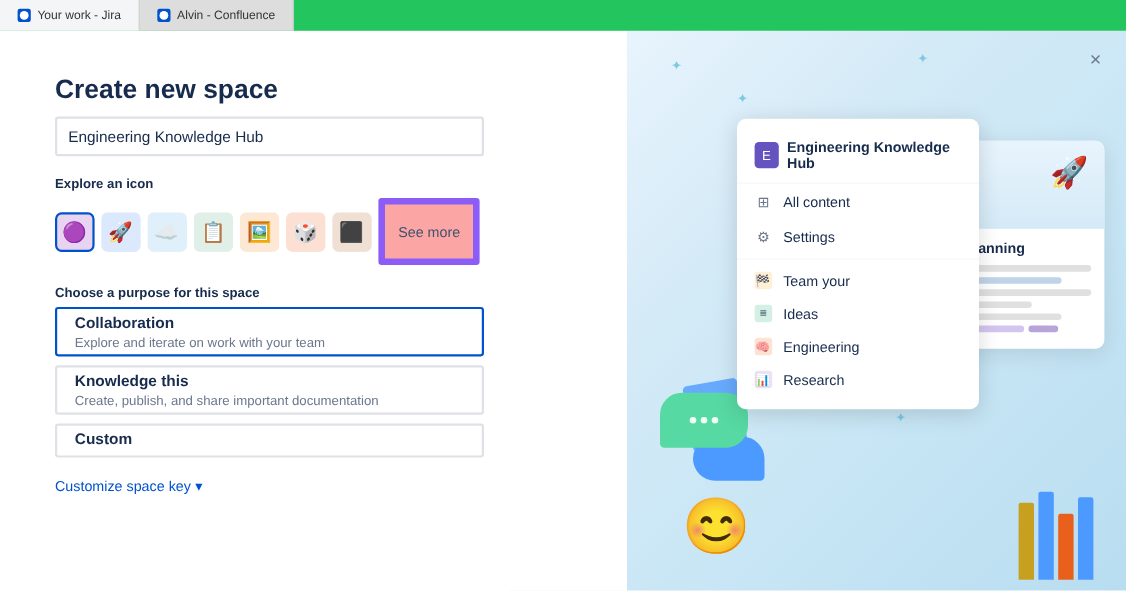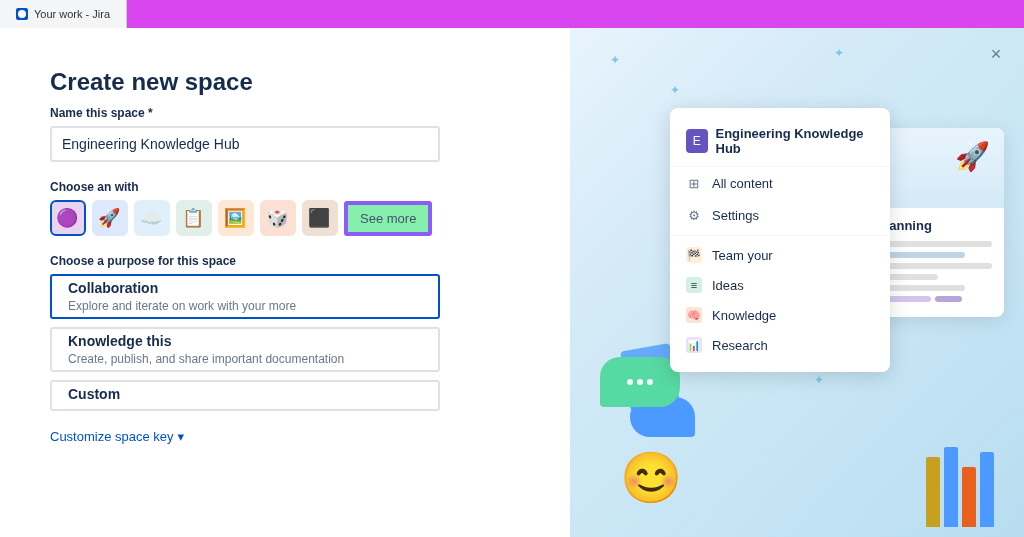--- a/index.html
+++ b/index.html
@@ -9,21 +9,21 @@
       width: 1024px;
       height: 537px;
       overflow: hidden;
       display: flex;
       flex-direction: column;
     }
 
     
     .browser-bar {
       height: 28px;
-      background: #d946ef;
+      background: #22c55e;
       display: flex;
       align-items: center;
       gap: 0;
       flex-shrink: 0;
     }
     .browser-tab {
       display: flex;
       align-items: center;
       gap: 6px;
       padding: 0 16px;
@@ -119,24 +119,24 @@
       align-items: center;
       justify-content: center;
       font-size: 18px;
       border: 2px solid transparent;
     }
     .icon-option.selected {
       border-color: #0052cc;
     }
 
     .see-more-btn {
-      padding: 6px 12px;
-      border: 4px solid #8b5cf6;
+      padding: 17px 12px;
+      border: 6px solid #8b5cf6;
       border-radius: 3px;
-      background: #86efac;
+      background: #fca5a5;
       font-size: 13px;
       color: #42526e;
       cursor: pointer;
     }
 
     .purpose-section {
       margin-bottom: 18px;
     }
 
     .purpose-option {
@@ -422,56 +422,61 @@
 
 <div class="browser-bar">
   <div class="browser-tab">
     <div class="tab-favicon">
       <svg viewBox="0 0 10 10" fill="white">
           <circle cx="5" cy="5" r="4"></circle>
         </svg>
     </div>
     <span>Your work - Jira</span>
   </div>
+  <div class="browser-tab inactive">
+    <div class="tab-favicon" style="background:#0052cc;">
+      <svg viewBox="0 0 10 10" fill="white">
+          <circle cx="5" cy="5" r="4"></circle>
+        </svg>
+    </div>
+    <span>Alvin - Confluence</span>
+  </div>
 </div>
 
 <div class="main-area">
 
   <div class="left-panel">
 
     <h1 class="page-title">Create new space</h1>
 
     
-    <label class="field-label">
-      <span>Name this space *</span>
-    </label>
     <input class="text-input" type="text" value="Engineering Knowledge Hub" style="">
 
     
     <div class="icon-section">
-      <label class="field-label">Choose an with</label>
+      <label class="field-label">Explore an icon</label>
       <div class="icon-picker">
         <div class="icon-option selected" style="background:#e8d4f0;">🟣</div>
         <div class="icon-option" style="background:#dce8fc;">🚀</div>
         <div class="icon-option" style="background:#e0f0fb;">☁️</div>
         <div class="icon-option" style="background:#e0f0e8;">📋</div>
         <div class="icon-option" style="background:#fce8d4;">🖼️</div>
         <div class="icon-option" style="background:#fce0d4;">🎲</div>
         <div class="icon-option" style="background:#f0e0d4;">⬛</div>
         <button class="see-more-btn">See more</button>
       </div>
     </div>
 
     
     <div class="purpose-section">
       <label class="field-label">Choose a purpose for this space</label>
 
       <div class="purpose-option selected">
         <div class="purpose-option-title">Collaboration</div>
-        <div class="purpose-option-desc">Explore and iterate on work with your more</div>
+        <div class="purpose-option-desc">Explore and iterate on work with your team</div>
       </div>
 
       <div class="purpose-option">
         <div class="purpose-option-title">Knowledge this</div>
         <div class="purpose-option-desc">Create, publish, and share important documentation</div>
       </div>
 
       <div class="purpose-option">
         <div class="purpose-option-title">Custom</div>
       </div>
@@ -516,21 +521,21 @@
       <div class="popup-nav-item">
         <span class="nav-icon" style="background:#ffefd4;">🏁</span>
         <span>Team your</span>
       </div>
       <div class="popup-nav-item">
         <span class="nav-icon" style="background:#d4f0e4;">≡</span>
         <span>Ideas</span>
       </div>
       <div class="popup-nav-item">
         <span class="nav-icon" style="background:#fce4d4;">🧠</span>
-        <span>Knowledge</span>
+        <span>Engineering</span>
       </div>
       <div class="popup-nav-item">
         <span class="nav-icon" style="background:#ede0f8;">📊</span>
         <span>Research</span>
       </div>
     </div>
 
     <div class="q3-card">
       <div class="q3-card-header">
         <span class="rocket-icon">🚀</span>

